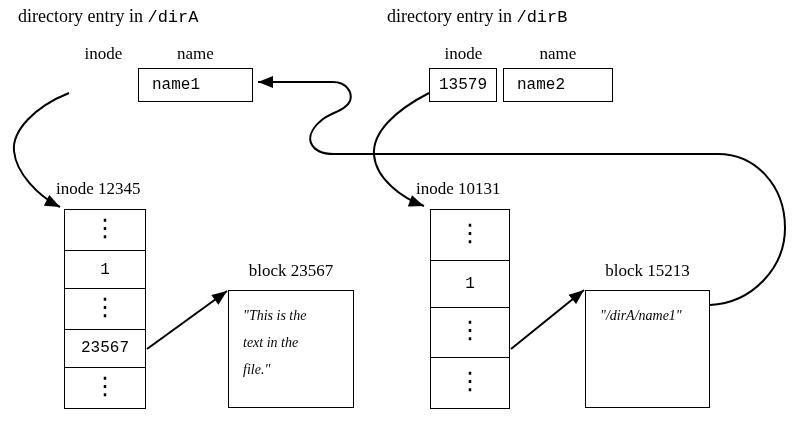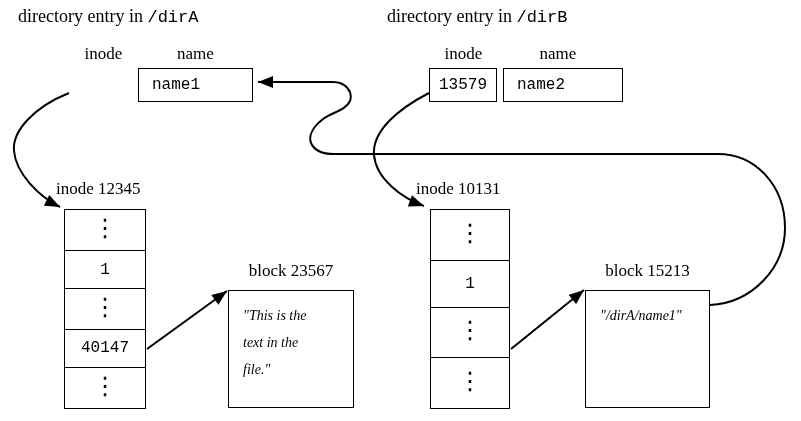--- a/index.html
+++ b/index.html
@@ -58,28 +58,28 @@
     <span class="mono">/dirB</span>
   </div>
 
   <div class="abs hdr" style="left:69px;top:44px;width:69px;">inode</div>
   <div class="abs hdr" style="left:138px;top:44px;width:115px;">name</div>
   <div class="abs cell padded" style="left:138px;top:68px;width:115px;height:34px;">name1</div>
 
   <div class="abs hdr" style="left:429px;top:44px;width:69px;">inode</div>
   <div class="abs hdr" style="left:503px;top:44px;width:110px;">name</div>
   <div class="abs cell center" style="left:429px;top:68px;width:68px;height:34px;">13579</div>
-  <div class="abs cell padded" style="left:503px;top:68px;width:120px;height:34px;">name2</div>
+  <div class="abs cell padded" style="left:503px;top:68px;width:110px;height:34px;">name2</div>
 
   <div class="abs ilabel" style="left:56px;top:179px;">inode 12345</div>
   <div class="abs itable" style="left:64px;top:209px;width:82px;height:200px;">
     <div class="irow dots">⋮</div>
     <div class="irow">1</div>
     <div class="irow dots">⋮</div>
-    <div class="irow">40147</div>
+    <div class="irow">23567</div>
     <div class="irow dots">⋮</div>
   </div>
 
   <div class="abs ilabel" style="left:416px;top:179px;">inode 10131</div>
   <div class="abs itable" style="left:430px;top:209px;width:80px;height:200px;">
     <div class="irow dots">⋮</div>
     <div class="irow">1</div>
     <div class="irow dots">⋮</div>
     <div class="irow dots">⋮</div>
   </div>

